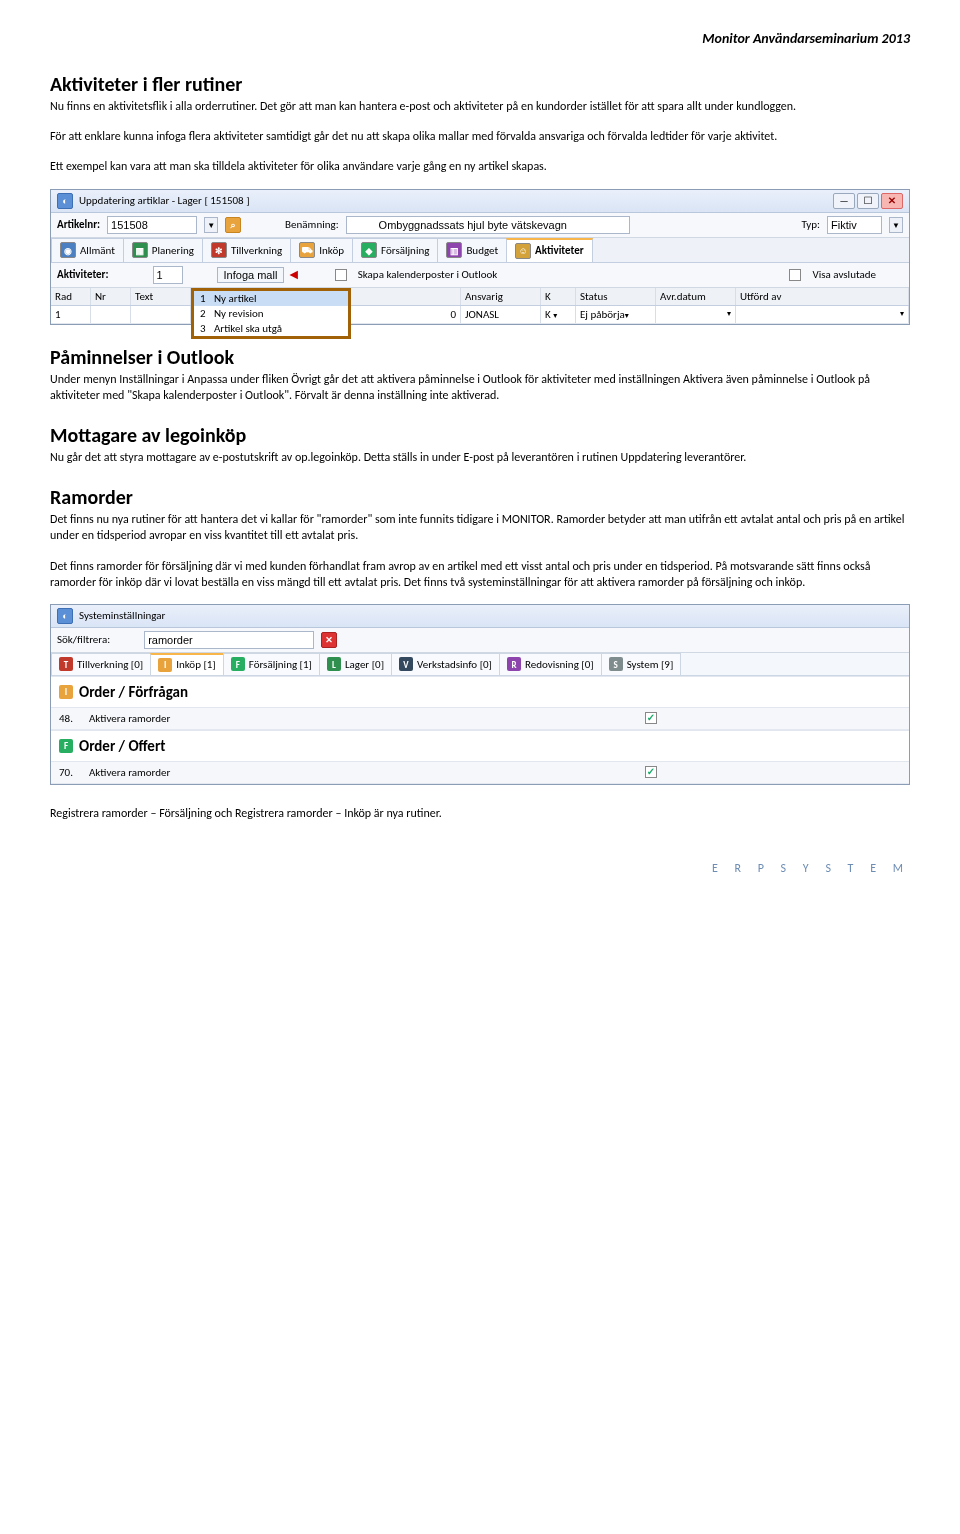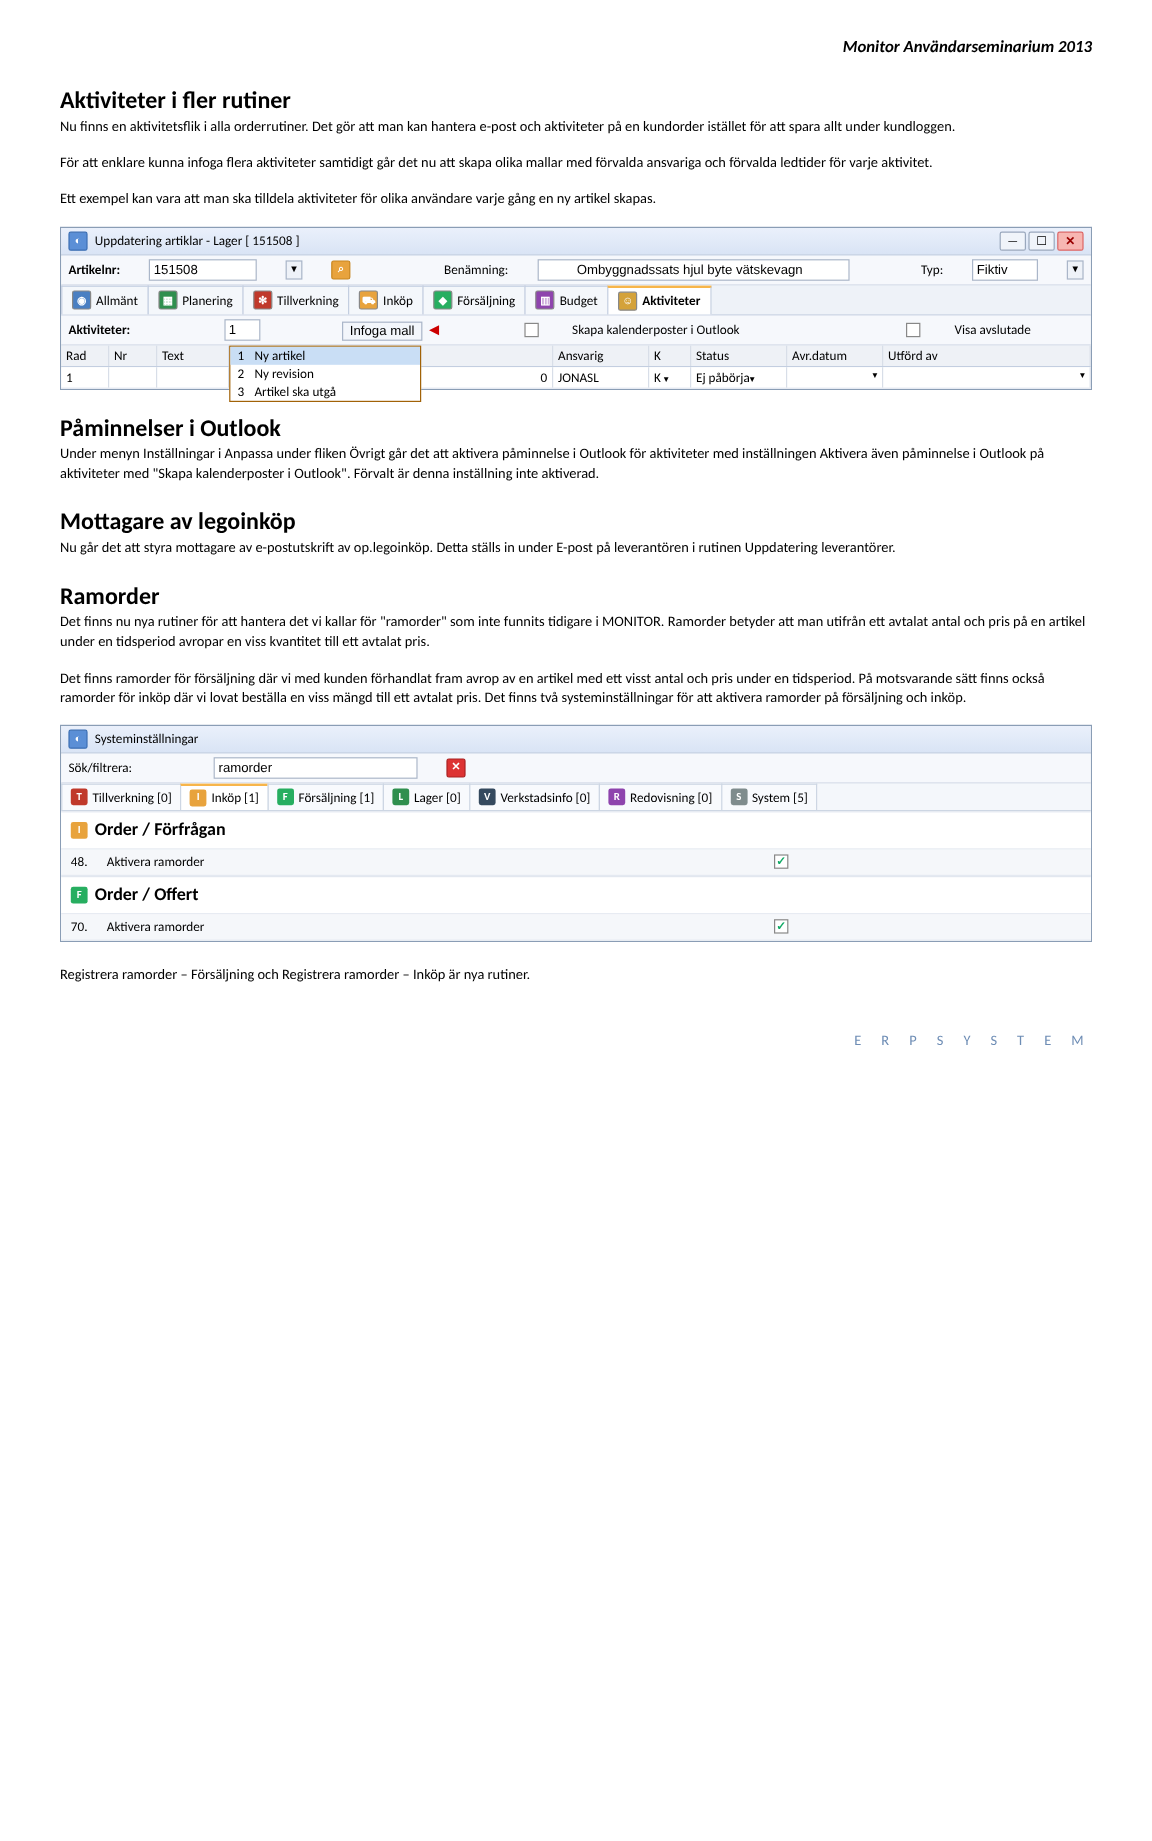--- a/index.html
+++ b/index.html
@@ -29,35 +29,35 @@
   .titlebar {
     display: flex; align-items: center; justify-content: space-between;
     background: linear-gradient(#eaf0fb,#d9e4f5);
     padding: 3px 6px;
     border-bottom: 1px solid #b8c7dc;
   }
   .titlebar-left { display:flex; align-items:center; gap:6px; }
   .winbtns { display:flex; gap:2px; }
   .winbtn { width:22px; height:16px; border:1px solid #9aa8bd; border-radius:2px; background:#f0f4fa; display:flex; align-items:center; justify-content:center; font-size:10px;}
   .winbtn.close{ background:#f7b6b2; border-color:#d66; color:#900; font-weight:bold;}
-  .row { display:flex; align-items:center; padding:3px 6px; gap:24px; border-bottom:1px solid #d0d8e4; background:#f6f8fc; flex-wrap:nowrap;}
+  .row { display:flex; align-items:center; padding:3px 6px; gap:7px; border-bottom:1px solid #d0d8e4; background:#f6f8fc; flex-wrap:nowrap;}
   .label { font-weight:bold; }
   input.txt { border:1px solid #aab6c9; background:#fff; padding:1px 3px; font-size:11px; height:18px; }
   .dropbtn { width:14px; height:16px; border:1px solid #aab6c9; background:#eef2f8; display:inline-flex; align-items:center; justify-content:center; font-size:8px; }
   .iconbox { width:16px; height:16px; border:1px solid #888; border-radius:2px; display:inline-flex; align-items:center; justify-content:center; font-size:9px; font-weight:bold; color:#fff;}
   .tabs { display:flex; background:#eef2f8; border-bottom:1px solid #c3cee0; }
   .tab { padding:3px 8px; border:1px solid #c3cee0; border-bottom:none; background:#f4f7fb; margin-right:-1px; display:flex; align-items:center; gap:4px; font-size:11px;}
   .tab.active{ background:#fff; font-weight:bold; border-top:2px solid #f7b54a;}
   .gridhead { display:flex; background:#eef1f6; border-bottom:1px solid #c3cee0;}
   .gridhead > div, .gridrow > div { border-right:1px solid #d8dee8; padding:2px 4px; font-size:11px; }
   .gridrow { display:flex; background:#fff; border-bottom:1px solid #e2e7ef;}
   .check { width:12px; height:12px; border:1px solid #888; background:#fff; display:inline-block; vertical-align:middle; margin-right:4px;}
   .check.on::after{ content:"✓"; display:block; font-size:10px; line-height:10px; text-align:center; color:#1a6; font-weight:bold;}
   .btnflat{ border:1px solid #aab6c9; background:#f3f6fb; padding:1px 6px; font-size:11px; }
-  .droplist{ position:absolute; top:0; left:0; background:#fff; border:1px solid #a16207; font-size:11px; z-index:5; }
+  .droplist{ position:absolute; top:0; left:0; background:#fff; border:3px solid #a16207; font-size:11px; z-index:5; }
   .droplist div{ padding:1px 6px; }
   .droplist div.sel{ background:#c9def5; }
   .footer-logo { margin-top:40px; text-align:right; }
   .logo-text { font-family: Arial, sans-serif; font-size:34px; font-weight:bold; letter-spacing:1px; color:#2a5f9e; }
   .logo-text .dot { color:#e2b200; }
   .logo-sub { font-size:12px; letter-spacing:7px; color:#6e8db5; }
   .red-arrow { color:#c00; font-weight:bold; font-size:14px; }
   
   .ss2-tabs{ display:flex; background:#f4f7fb; border-bottom:1px solid #cdd6e3; }
   .ss2-tab{ padding:3px 7px; border:1px solid #cdd6e3; border-bottom:none; margin-right:-1px; background:#f8fafd; display:flex; gap:4px; align-items:center; font-size:11px;}
@@ -89,21 +89,21 @@
       <span class="winbtn close">✕</span>
     </div>
   </div>
   <div class="row">
     <span class="label">Artikelnr:</span>
     <input class="txt" style="width: 90px;" value="151508">
     <span class="dropbtn">▼</span>
     <span class="iconbox" style="background:#e8a33d;border-color:#c7851f;">⌕</span>
     <span style="width:30px"></span>
     <span>Benämning:</span>
-    <input class="txt" style="width: 260px; padding-left: 32px;" value="Ombyggnadssats hjul byte vätskevagn">
+    <input class="txt" style="width: 284px; padding-left: 32px;" value="Ombyggnadssats hjul byte vätskevagn">
     <span style="flex:1"></span>
     <span>Typ:</span>
     <input class="txt" style="width: 55px;" value="Fiktiv">
     <span class="dropbtn">▼</span>
   </div>
   <div class="tabs">
     <div class="tab">
         <span class="iconbox" style="background:#4a7fc2;">◉</span>
         <span>Allmänt</span>
       </div>
@@ -230,21 +230,21 @@
       <div class="ss2-tab">
         <span class="sqicon" style="background: rgb(52, 73, 94);">V</span>
         <span>Verkstadsinfo [0]</span>
       </div>
       <div class="ss2-tab">
         <span class="sqicon" style="background: rgb(142, 68, 173);">R</span>
         <span>Redovisning [0]</span>
       </div>
       <div class="ss2-tab">
         <span class="sqicon" style="background: rgb(127, 140, 141);">S</span>
-        <span>System [5]</span>
+        <span>System [9]</span>
       </div>
     </div>
   <div class="ss2-section">
     <div class="ss2-head">
       <span class="sqicon" style="background:#e8a33d">I</span>
       <span>Order / Förfrågan</span>
     </div>
     <div class="ss2-row">
       <span style="width:30px">48.</span>
       <span style="flex:1">Aktivera ramorder</span>

